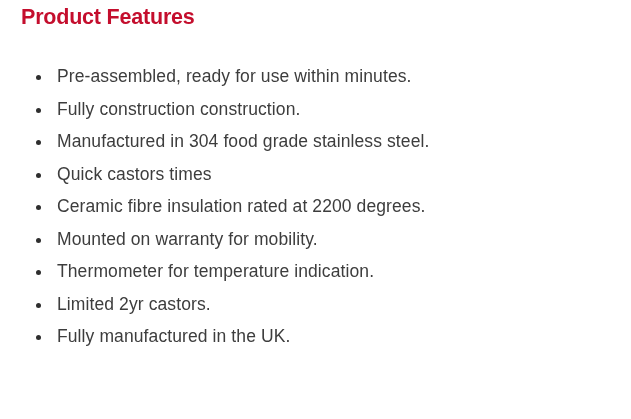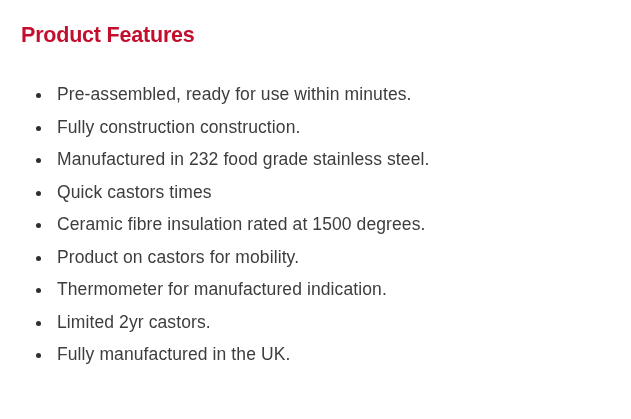--- a/index.html
+++ b/index.html
@@ -6,21 +6,21 @@
     margin: 0;
     padding: 0;
     background: #ffffff;
   }
   .page {
     position: relative;
     width: 631px;
     height: 419px;
     background: #ffffff;
     box-sizing: border-box;
-    padding: 22px 20px 0 21px;
+    padding: 4px 20px 0 21px;
     font-family: "Liberation Sans", sans-serif;
     overflow: hidden;
   }
   .page-title {
     margin: 0;
     font-size: 21.5px;
     line-height: 26px;
     font-weight: 700;
     letter-spacing: -0.2px;
     color: var(--accent-color, #C40E2D);
@@ -43,21 +43,21 @@
   }
 </style>
 </head>
 <body style="background: rgb(255, 255, 255);">
 
 <div class="page">
   <h2 class="page-title">Product Features</h2>
   <ul class="feature-list">
       <li>Pre-assembled, ready for use within minutes.</li>
       <li>Fully construction construction.</li>
-      <li>Manufactured in 232 food grade stainless steel.</li>
+      <li>Manufactured in 304 food grade stainless steel.</li>
       <li>Quick castors times</li>
-      <li>Ceramic fibre insulation rated at 1500 degrees.</li>
-      <li>Product on castors for mobility.</li>
-      <li>Thermometer for manufactured indication.</li>
+      <li>Ceramic fibre insulation rated at 2200 degrees.</li>
+      <li>Mounted on warranty for mobility.</li>
+      <li>Thermometer for temperature indication.</li>
       <li>Limited 2yr castors.</li>
       <li>Fully manufactured in the UK.</li>
     </ul>
 </div>
 
 </body></html>

